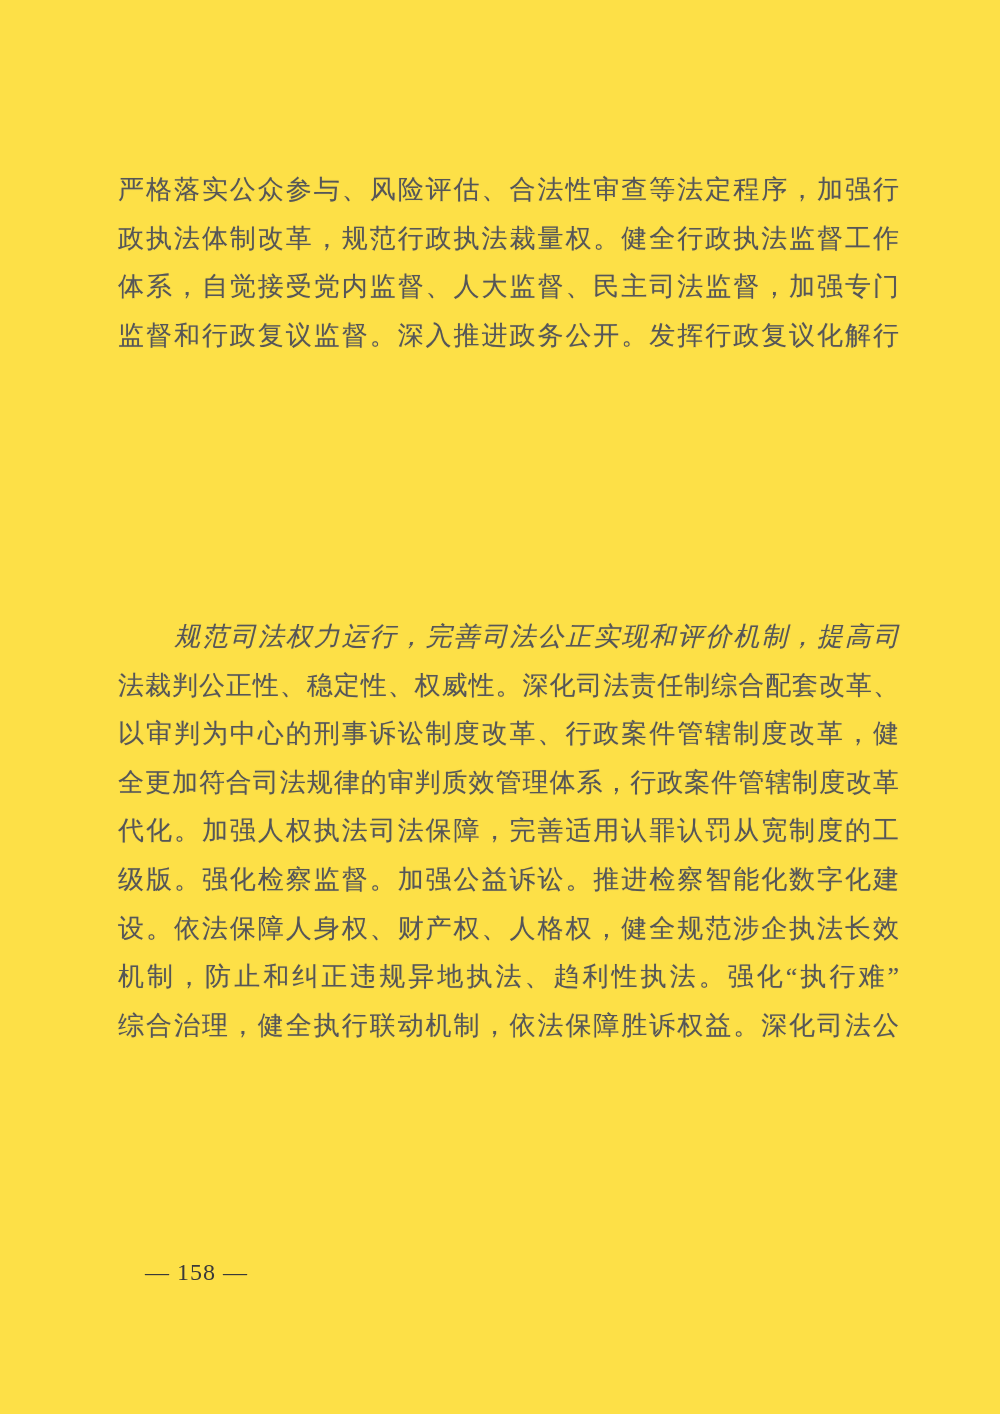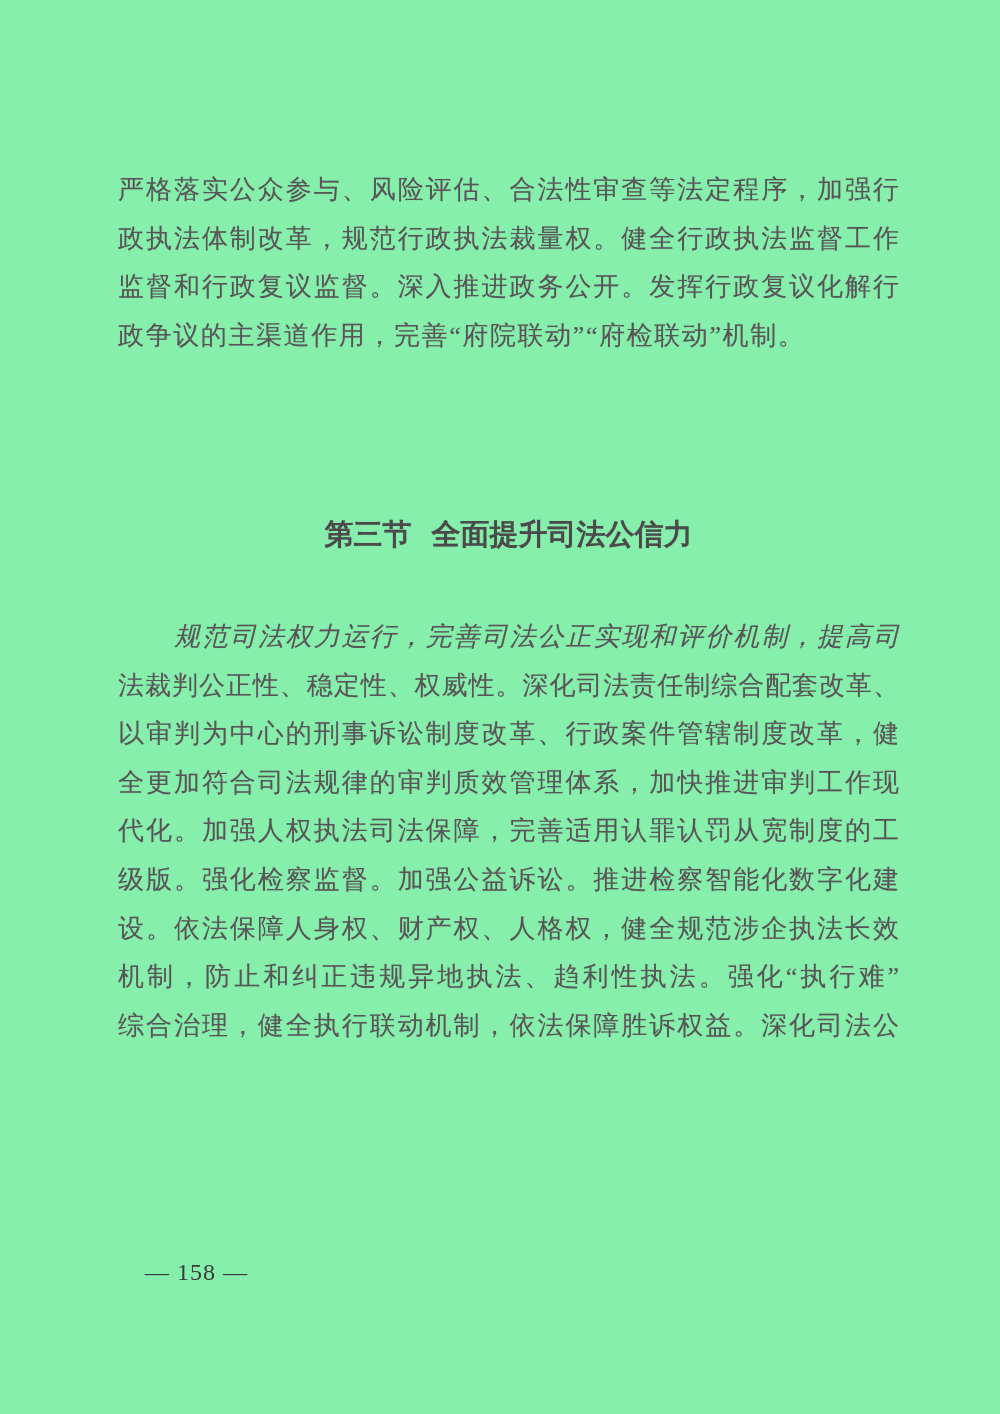--- a/index.html
+++ b/index.html
@@ -7,21 +7,21 @@
     width: 1000px;
     height: 1414px;
     position: relative;
     background: #ffffff;
     font-family: "Liberation Serif", "DejaVu Serif", serif;
     overflow: hidden;
   }
   .page {
     position: absolute;
     inset: 0;
-    background: #86efac;
+    background: #fde047;
   }
   .text-block {
     position: absolute;
     left: 118px;
     width: 781px;
   }
   .para1 { top: 166px; }
   .para2 { top: 613px; }
   .line {
     font-size: 26px;
@@ -70,33 +70,30 @@
   }
 </style>
 </head>
 <body>
 
 <div class="page">
 
   <div class="text-block para1">
     <div class="line just">严格落实公众参与、风险评估、合法性审查等法定程序，加强行</div>
     <div class="line just">政执法体制改革，规范行政执法裁量权。健全行政执法监督工作</div>
+    <div class="line just">体系，自觉接受党内监督、人大监督、民主司法监督，加强专门</div>
     <div class="line just">监督和行政复议监督。深入推进政务公开。发挥行政复议化解行</div>
-    <div class="line plain">政争议的主渠道作用，完善“府院联动”“府检联动”机制。</div>
   </div>
 
-  <h2 class="heading">
-    <span>第三节</span><span class="gap"></span><span>全面提升司法公信力</span>
-  </h2>
 
   <div class="text-block para2">
     <div class="line just indent">规范司法权力运行，完善司法公正实现和评价机制，提高司</div>
     <div class="line just">法裁判公正性、稳定性、权威性。深化司法责任制综合配套改革、</div>
     <div class="line just">以审判为中心的刑事诉讼制度改革、行政案件管辖制度改革，健</div>
-    <div class="line just">全更加符合司法规律的审判质效管理体系，加快推进审判工作现</div>
+    <div class="line just">全更加符合司法规律的审判质效管理体系，行政案件管辖制度改革</div>
     <div class="line just">代化。加强人权执法司法保障，完善适用认罪认罚从宽制度的工</div>
     <div class="line just">级版。强化检察监督。加强公益诉讼。推进检察智能化数字化建</div>
     <div class="line just">设。依法保障人身权、财产权、人格权，健全规范涉企执法长效</div>
     <div class="line just">机制，防止和纠正违规异地执法、趋利性执法。强化“执行难”</div>
     <div class="line just">综合治理，健全执行联动机制，依法保障胜诉权益。深化司法公</div>
   </div>
 
   <div class="footer">— 158 —</div>
 
 </div>

